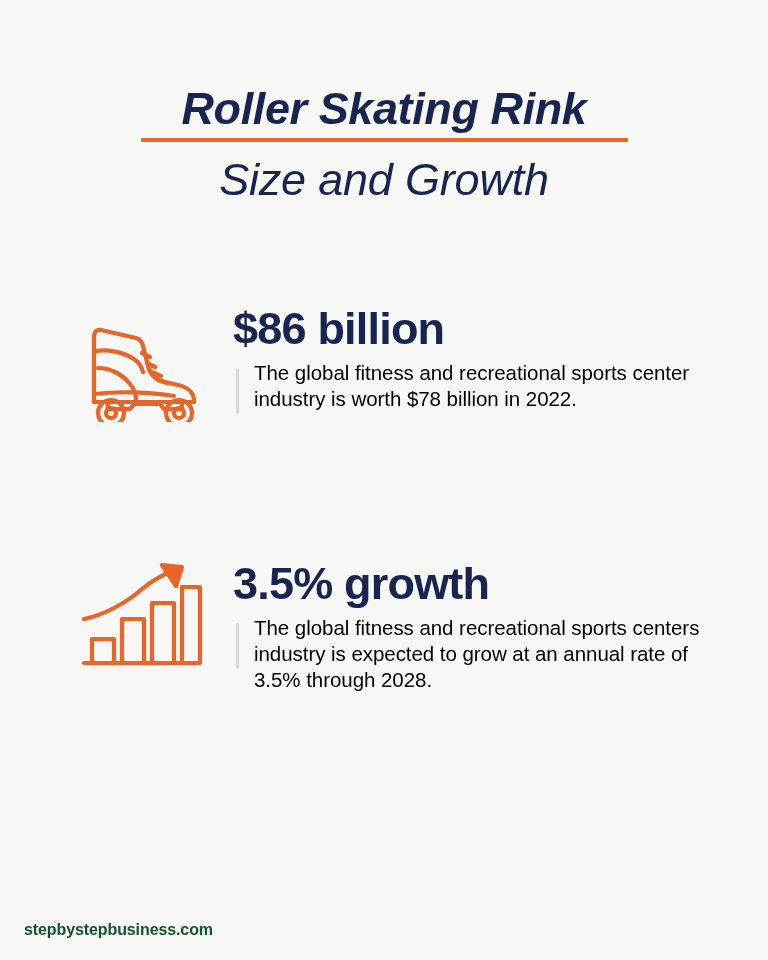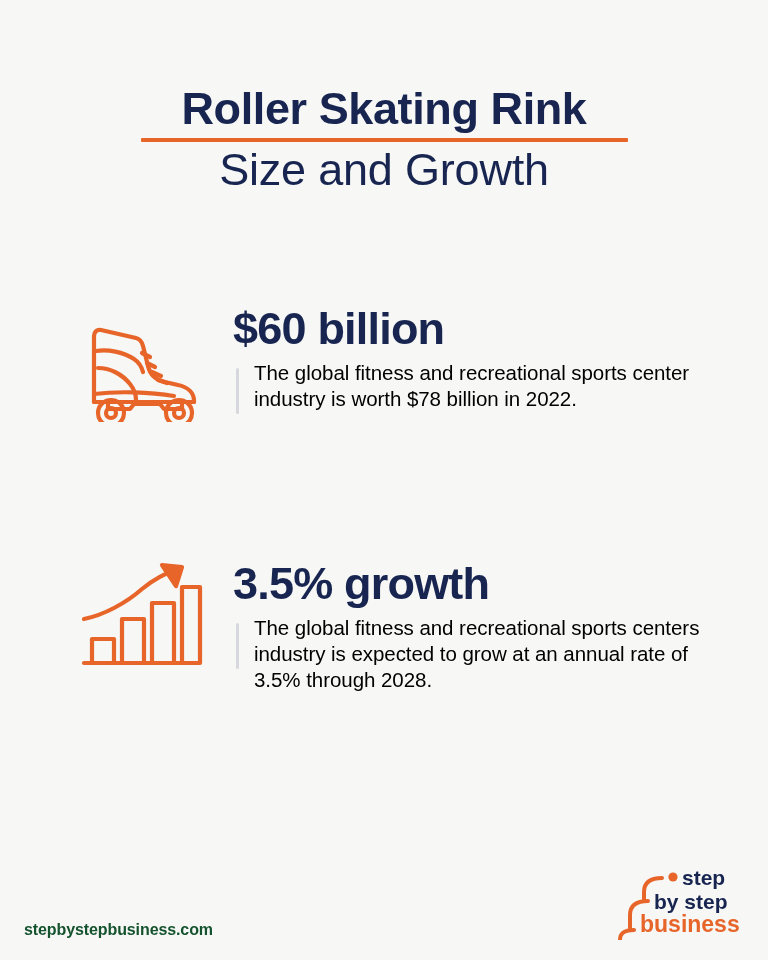--- a/index.html
+++ b/index.html
@@ -22,20 +22,21 @@
     height: 960px;
   }
 
   
   .title-block {
     position: absolute;
     top: 82px;
     left: 0;
     width: 768px;
     text-align: center;
+    font-style: italic;
   }
   .title-main {
     font-size: 45px;
     font-weight: bold;
     color: #17255089;
     color: #172550;
     letter-spacing: -0.4px;
     line-height: 54px;
     display: inline-block;
     padding: 0 6px;
@@ -46,21 +47,21 @@
     background: #e8652a;
     margin: 2px auto 0 auto;
     border-radius: 1px;
   }
   .title-sub {
     font-size: 45px;
     font-weight: normal;
     color: #172550;
     letter-spacing: -0.2px;
     line-height: 56px;
-    margin-top: 0;
+    margin-top: 10px;
   }
 
   
   .stat {
     position: absolute;
     left: 0;
     width: 768px;
     height: 170px;
   }
   .stat-1 { top: 300px; }
@@ -162,21 +163,21 @@
 
         <path d="M30 96 L30 103 L52 103 L56 98 L82 98 L86 103 L104 103 L104 96"></path>
 
         <circle cx="33" cy="107" r="13"></circle>
         <circle cx="33" cy="107" r="5"></circle>
         <circle cx="101" cy="107" r="13"></circle>
         <circle cx="101" cy="107" r="5"></circle>
       </svg>
     </div>
     <div class="stat-body">
-      <div class="stat-value">$60 billion</div>
+      <div class="stat-value">$86 billion</div>
       <div class="stat-desc-wrap">
         <div class="stat-rule"></div>
         <div class="stat-desc">The global fitness and recreational sports center industry is worth $78 billion in 2022.</div>
       </div>
     </div>
   </div>
 
   <div class="stat stat-2">
     <div class="stat-icon">
       <svg width="126" height="116" viewBox="0 0 126 116" fill="none" stroke="#e8652a" stroke-width="4.2" stroke-linecap="round" stroke-linejoin="round">
@@ -197,28 +198,14 @@
       <div class="stat-value">3.5% growth</div>
       <div class="stat-desc-wrap">
         <div class="stat-rule"></div>
         <div class="stat-desc">The global fitness and recreational sports centers industry is expected to grow at an annual rate of 3.5% through 2028.</div>
       </div>
     </div>
   </div>
 
   <div class="site-url">stepbystepbusiness.com</div>
 
-  <div class="logo">
-    <svg width="130" height="72" viewBox="0 0 130 72">
-
-      <path d="M44 10 C30 10 26 16 26 24 L26 32" fill="none" stroke="#e8652a" stroke-width="4" stroke-linecap="round"></path>
-      <path d="M30 33 C16 33 12 39 12 47 L12 62" fill="none" stroke="#e8652a" stroke-width="4" stroke-linecap="round"></path>
-      <path d="M16 62 C4 62 2 67 2 72" fill="none" stroke="#e8652a" stroke-width="4" stroke-linecap="round"></path>
-
-      <circle cx="55" cy="9" r="4.6" fill="#e8652a"></circle>
-
-      <text x="64" y="17" font-family="Liberation Sans, sans-serif" font-size="21" font-weight="bold" fill="#172550">step</text>
-      <text x="36" y="41" font-family="Liberation Sans, sans-serif" font-size="21" font-weight="bold" fill="#172550">by step</text>
-      <text x="22" y="64" font-family="Liberation Sans, sans-serif" font-size="23" font-weight="bold" fill="#e8652a">business</text>
-    </svg>
-  </div>
 
 </div>
 
 </body></html>

